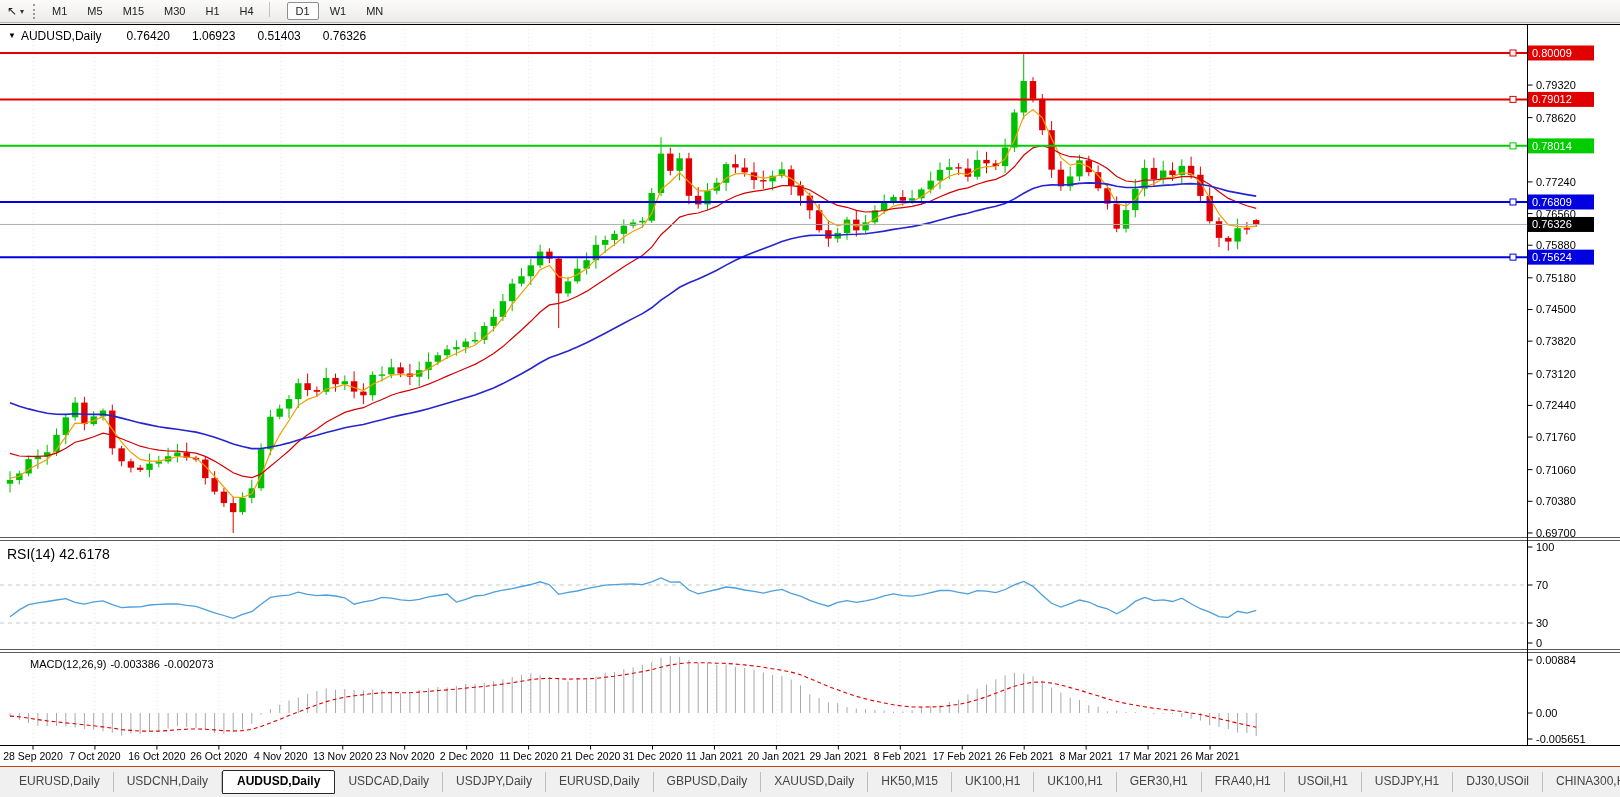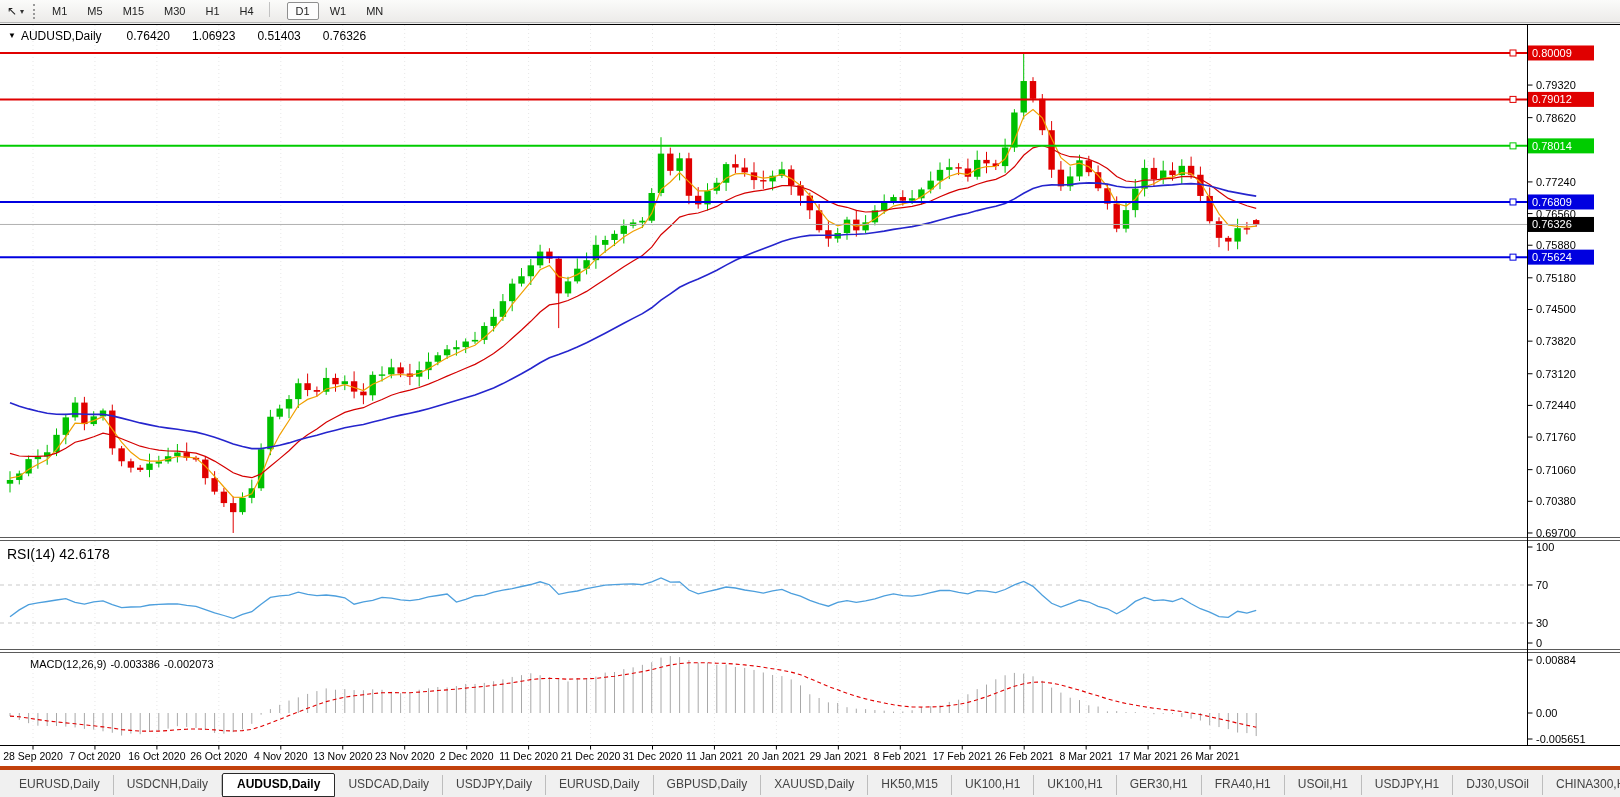--- a/index.html
+++ b/index.html
@@ -17,21 +17,21 @@
   .tfdiv{height:15px;border-left:1px solid #c2c2c2;margin:0 5px;}
   #chart-title{position:absolute;top:29px;left:8px;font-size:12px;color:#000;z-index:2;white-space:nowrap;}
   #chart-title .tri{font-size:8px;margin-right:5px;vertical-align:2px;}
   #chart-title span.num{margin-left:22px;}
   #chart-title span.sym{margin-right:3px;}
   #rsi-label{position:absolute;top:546px;left:7px;font-size:14px;color:#000;z-index:2;}
   #macd-label{position:absolute;top:658px;left:7px;font-size:11px;color:#000;z-index:2;margin-left:23px;}
   #rsi-label span,#macd-label span{margin-right:4px;}
   svg{position:absolute;top:0;left:0;z-index:1;}
   #tabbar{position:absolute;top:766px;left:0;width:1620px;height:31px;background:#f0f0f0;
-    border-top:4px solid #c2410c;display:flex;align-items:flex-start;padding:3px 0 0 6px;
+    border-top:1px solid #c2410c;display:flex;align-items:flex-start;padding:3px 0 0 6px;
     box-sizing:border-box;z-index:3;}
   .tab{font-size:12px;color:#444;padding:2px 13px 4px;border-right:1px solid #bdbdbd;
        margin-top:2px;white-space:nowrap;line-height:14px;}
   .tab.active{background:#fff;border:1px solid #2a2a2a;font-weight:bold;color:#000;
        margin-top:0;padding:3px 14px 5px;border-radius:2px 2px 0 0;}
 </style>
 </head>
 <body>
 
 <div id="toolbar">

